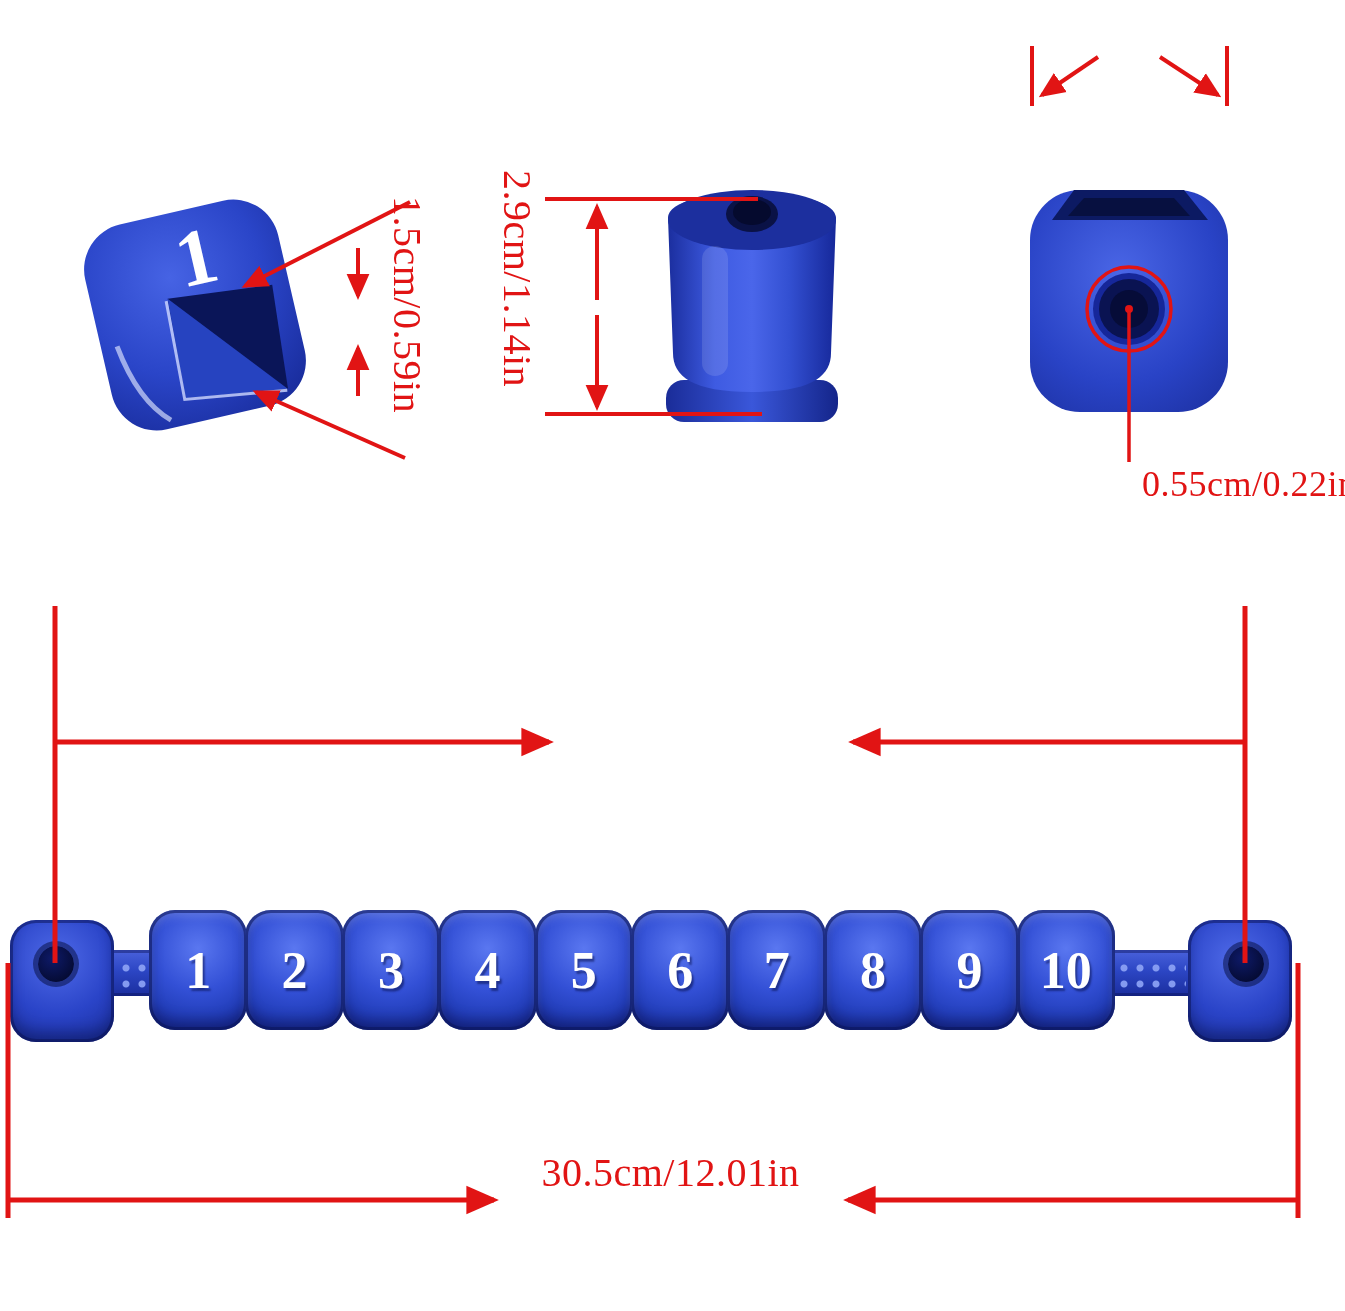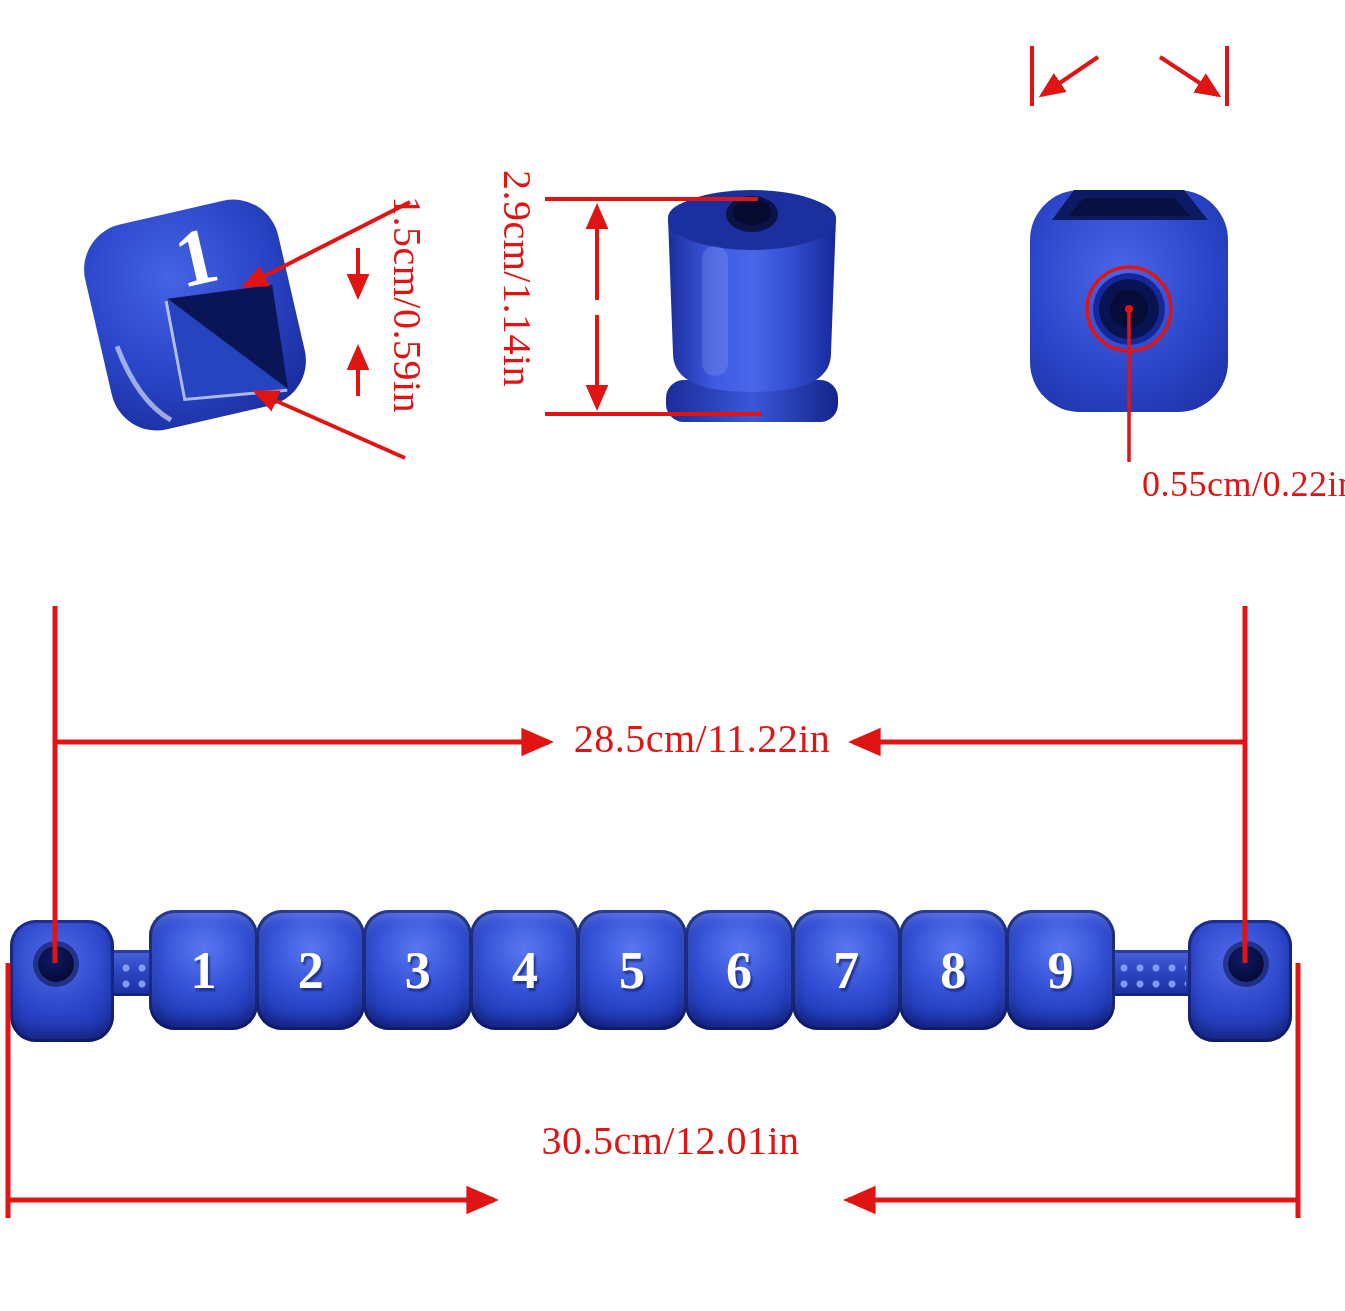--- a/index.html
+++ b/index.html
@@ -148,20 +148,23 @@
       </div>
     <div class="bead">
         <span class="bead-num">7</span>
       </div>
     <div class="bead">
         <span class="bead-num">8</span>
       </div>
     <div class="bead">
         <span class="bead-num">9</span>
       </div>
+    <div class="bead">
+        <span class="bead-num">10</span>
+      </div>
   </div>
 
   <svg id="overlay" width="1345" height="1311" viewBox="0 0 1345 1311">
     <defs>
       <marker id="ah" viewBox="0 0 10 10" refX="8.5" refY="5" markerWidth="6.5" markerHeight="6.5" orient="auto" markerUnits="strokeWidth">
         <path d="M0,0.6 L10,5 L0,9.4 Z" fill="#e11414"></path>
       </marker>
     </defs>
     <g stroke="#e11414" fill="none">
 
@@ -208,17 +211,16 @@
     </g>
   </svg>
 
   <div class="red-label vert" style="left:386px; top:196px; font-size:40px;">1.5cm/0.59in</div>
 
   <div class="red-label vert" style="left:496px; top:170px; font-size:40px;">2.9cm/1.14in</div>
 
 
   <div class="red-label" style="left:1142px; top:466px; width:203px; font-size:36px;">0.55cm/0.22in</div>
 
-  <div class="red-label" style="left:552px; top:718px; width:300px; font-size:40px;">28.5cm/11.22in</div>
-
-  <div class="red-label" style="left:498px; top:1120px; width:345px; font-size:40px;">30.5cm/12.01in</div>
+
+  <div class="red-label" style="left:498px; top:1152px; width:345px; font-size:40px;">30.5cm/12.01in</div>
 
 </div>
 
 </body></html>

